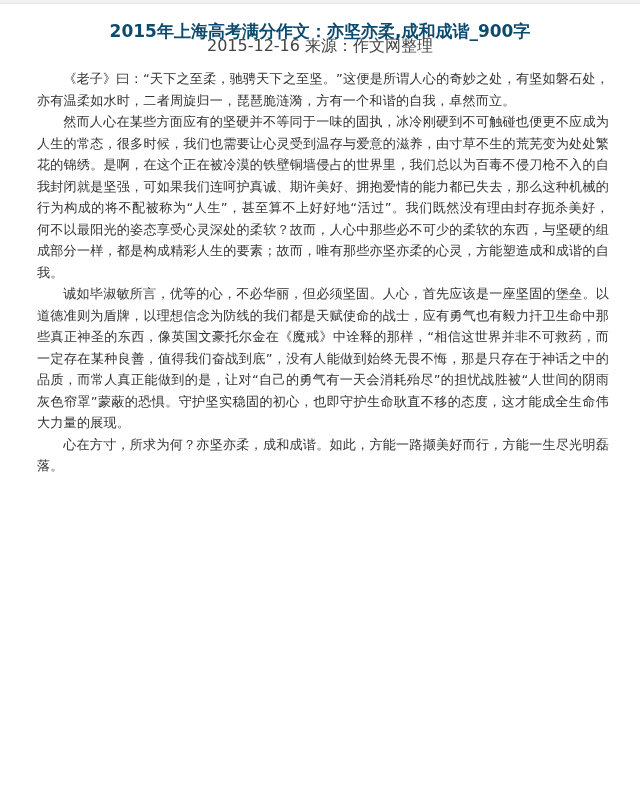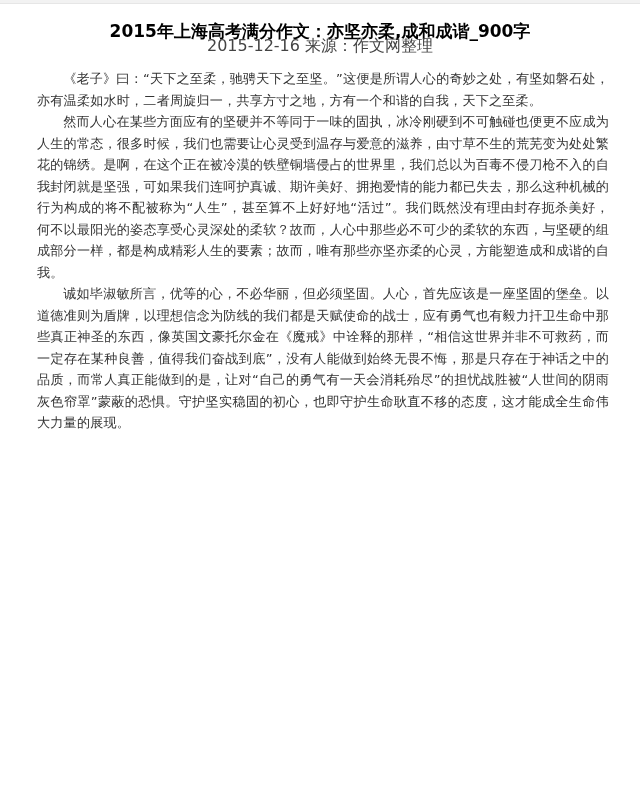--- a/index.html
+++ b/index.html
@@ -24,21 +24,21 @@
       border-bottom: 1px solid #e6e6e6;
     }
     .article-title {
       position: absolute;
       left: 0;
       top: 8px;
       width: 640px;
       text-align: center;
       font-size: 17px;
       font-weight: bold;
-      color: #000000;
+      color: #0c4a6e;
       letter-spacing: 0px;
       line-height: 24px;
     }
     .article-meta {
       position: absolute;
       left: 0;
       top: 38px;
       width: 640px;
       text-align: center;
       font-size: 16px;
@@ -64,16 +64,17 @@
 </head>
 <body>
 
 <div class="topbar"></div>
 
 <h1 class="article-title">2015年上海高考满分作文：亦坚亦柔,成和成谐_900字</h1>
 
 <div class="article-meta">2015-12-16 来源：作文网整理</div>
 
 <div class="article-body">
-  <p class="para">《老子》曰：“天下之至柔，驰骋天下之至坚。”这便是所谓人心的奇妙之处，有坚如磐石处，亦有温柔如水时，二者周旋归一，共享方寸之地，方有一个和谐的自我，天下之至柔。</p>
+  <p class="para">《老子》曰：“天下之至柔，驰骋天下之至坚。”这便是所谓人心的奇妙之处，有坚如磐石处，亦有温柔如水时，二者周旋归一，琵琶脆涟漪，方有一个和谐的自我，卓然而立。</p>
   <p class="para">然而人心在某些方面应有的坚硬并不等同于一味的固执，冰冷刚硬到不可触碰也便更不应成为人生的常态，很多时候，我们也需要让心灵受到温存与爱意的滋养，由寸草不生的荒芜变为处处繁花的锦绣。是啊，在这个正在被冷漠的铁壁铜墙侵占的世界里，我们总以为百毒不侵刀枪不入的自我封闭就是坚强，可如果我们连呵护真诚、期许美好、拥抱爱情的能力都已失去，那么这种机械的行为构成的将不配被称为“人生”，甚至算不上好好地“活过”。我们既然没有理由封存扼杀美好，何不以最阳光的姿态享受心灵深处的柔软？故而，人心中那些必不可少的柔软的东西，与坚硬的组成部分一样，都是构成精彩人生的要素；故而，唯有那些亦坚亦柔的心灵，方能塑造成和成谐的自我。</p>
   <p class="para">诚如毕淑敏所言，优等的心，不必华丽，但必须坚固。人心，首先应该是一座坚固的堡垒。以道德准则为盾牌，以理想信念为防线的我们都是天赋使命的战士，应有勇气也有毅力扞卫生命中那些真正神圣的东西，像英国文豪托尔金在《魔戒》中诠释的那样，“相信这世界并非不可救药，而一定存在某种良善，值得我们奋战到底”，没有人能做到始终无畏不悔，那是只存在于神话之中的品质，而常人真正能做到的是，让对“自己的勇气有一天会消耗殆尽”的担忧战胜被“人世间的阴雨灰色帘罩”蒙蔽的恐惧。守护坚实稳固的初心，也即守护生命耿直不移的态度，这才能成全生命伟大力量的展现。</p>
+  <p class="para">心在方寸，所求为何？亦坚亦柔，成和成谐。如此，方能一路撷美好而行，方能一生尽光明磊落。</p>
 </div>
 
 </body></html>

